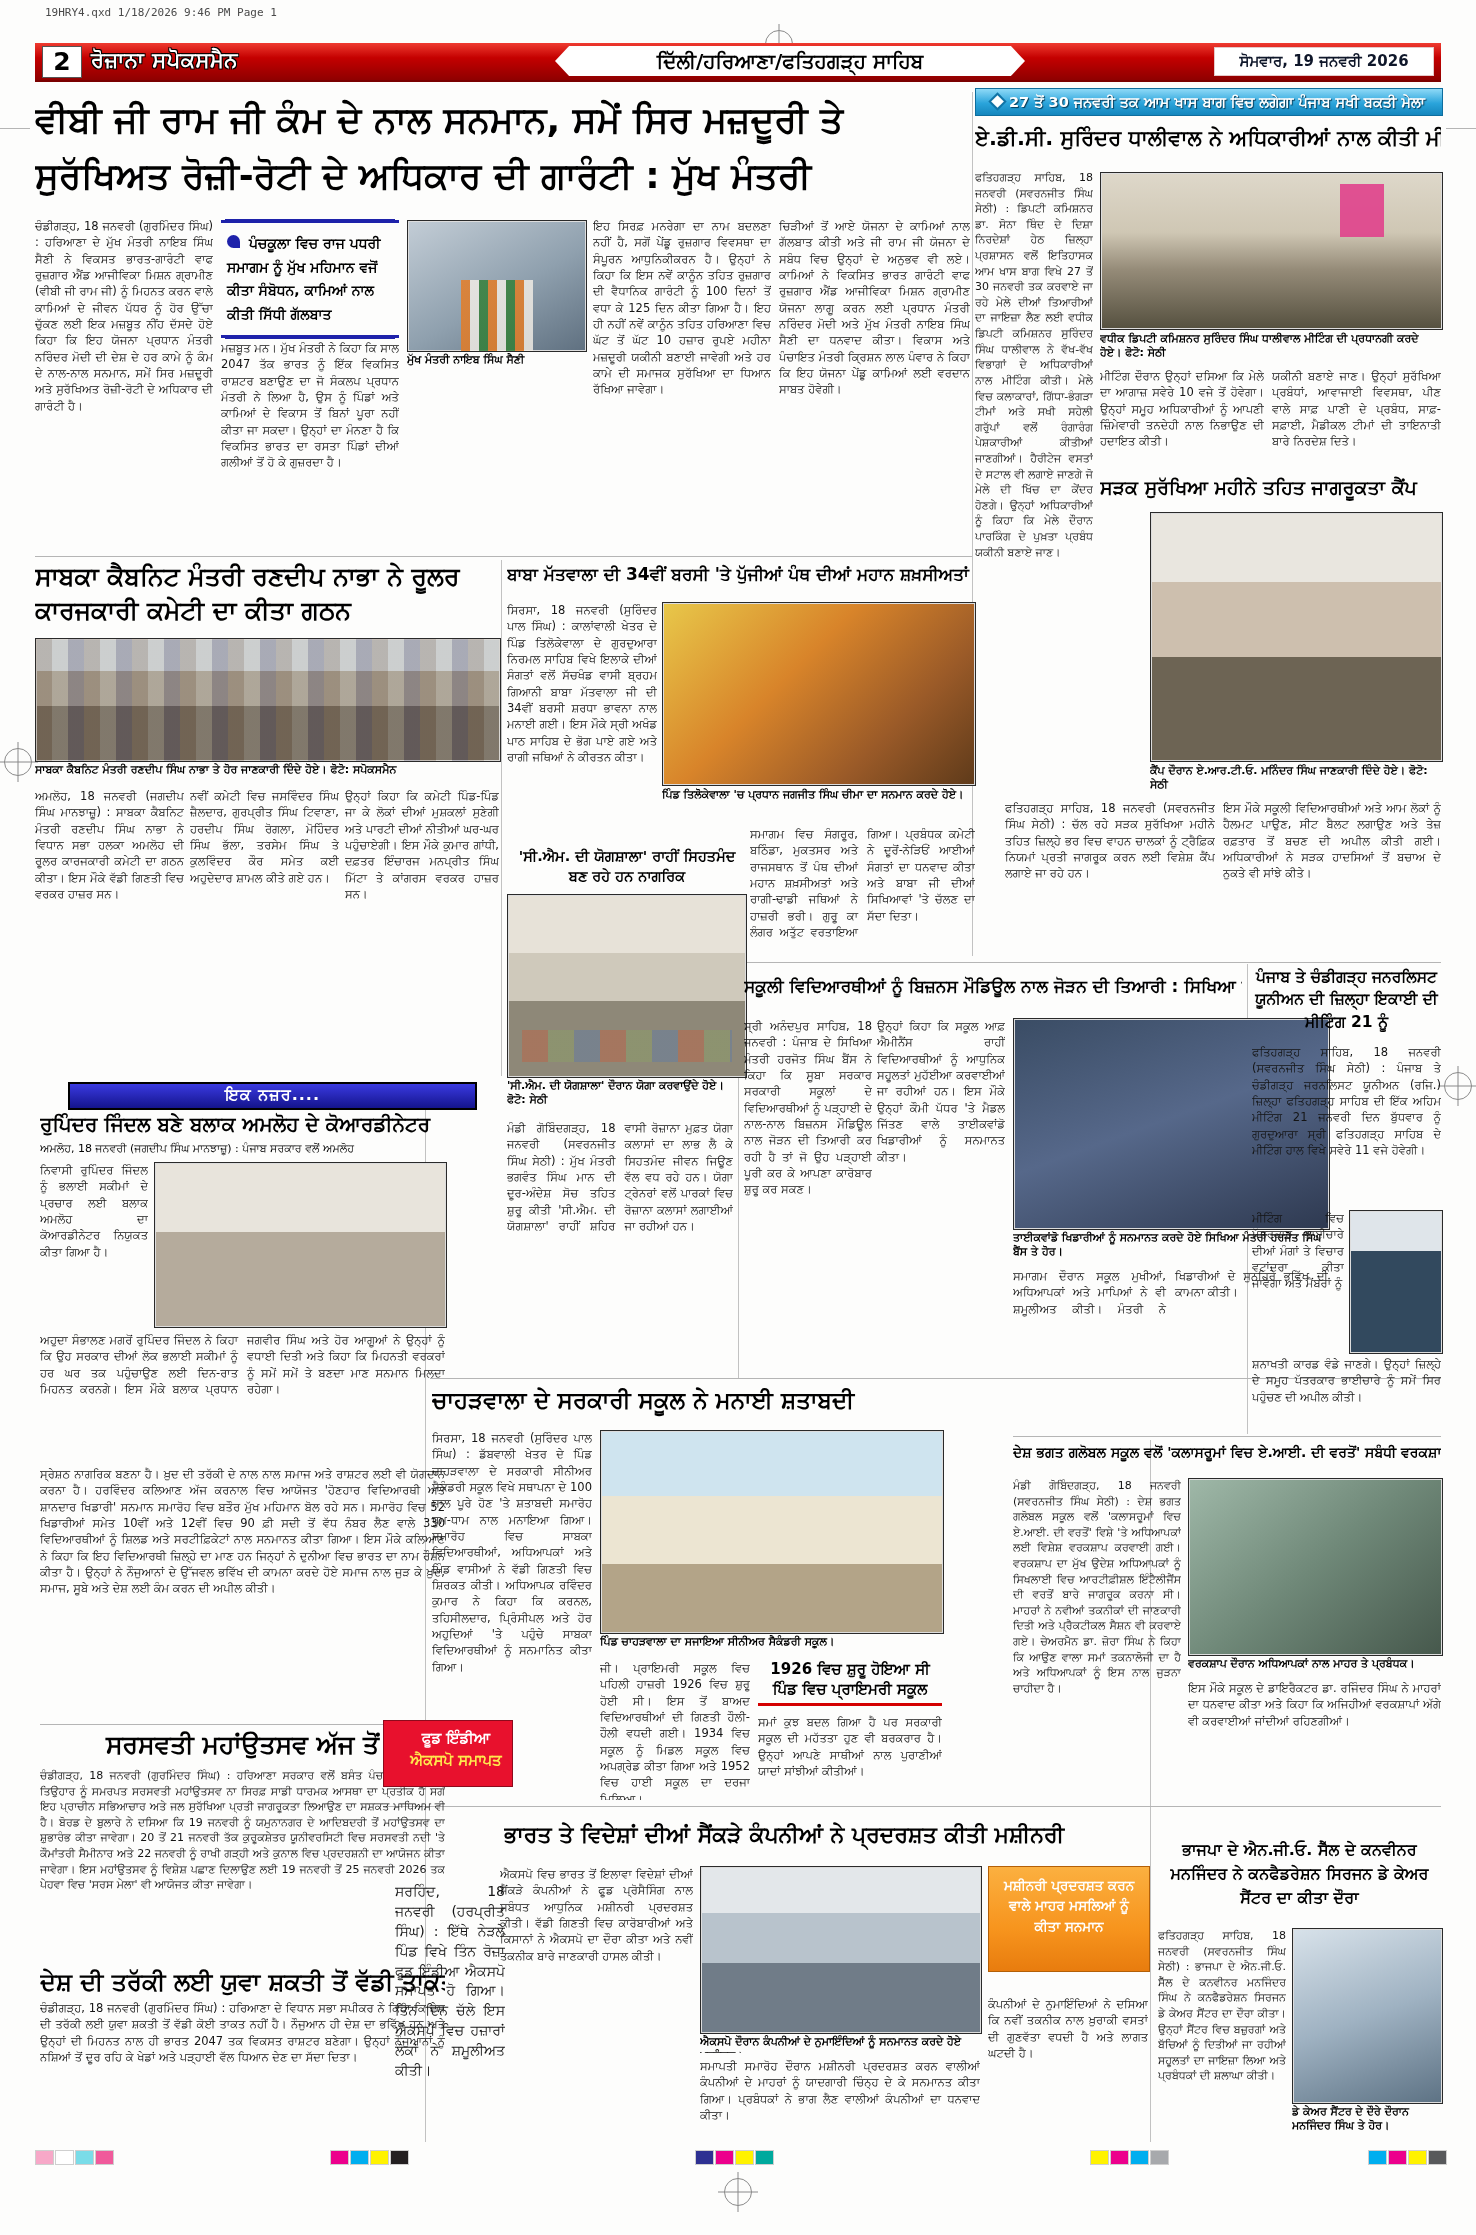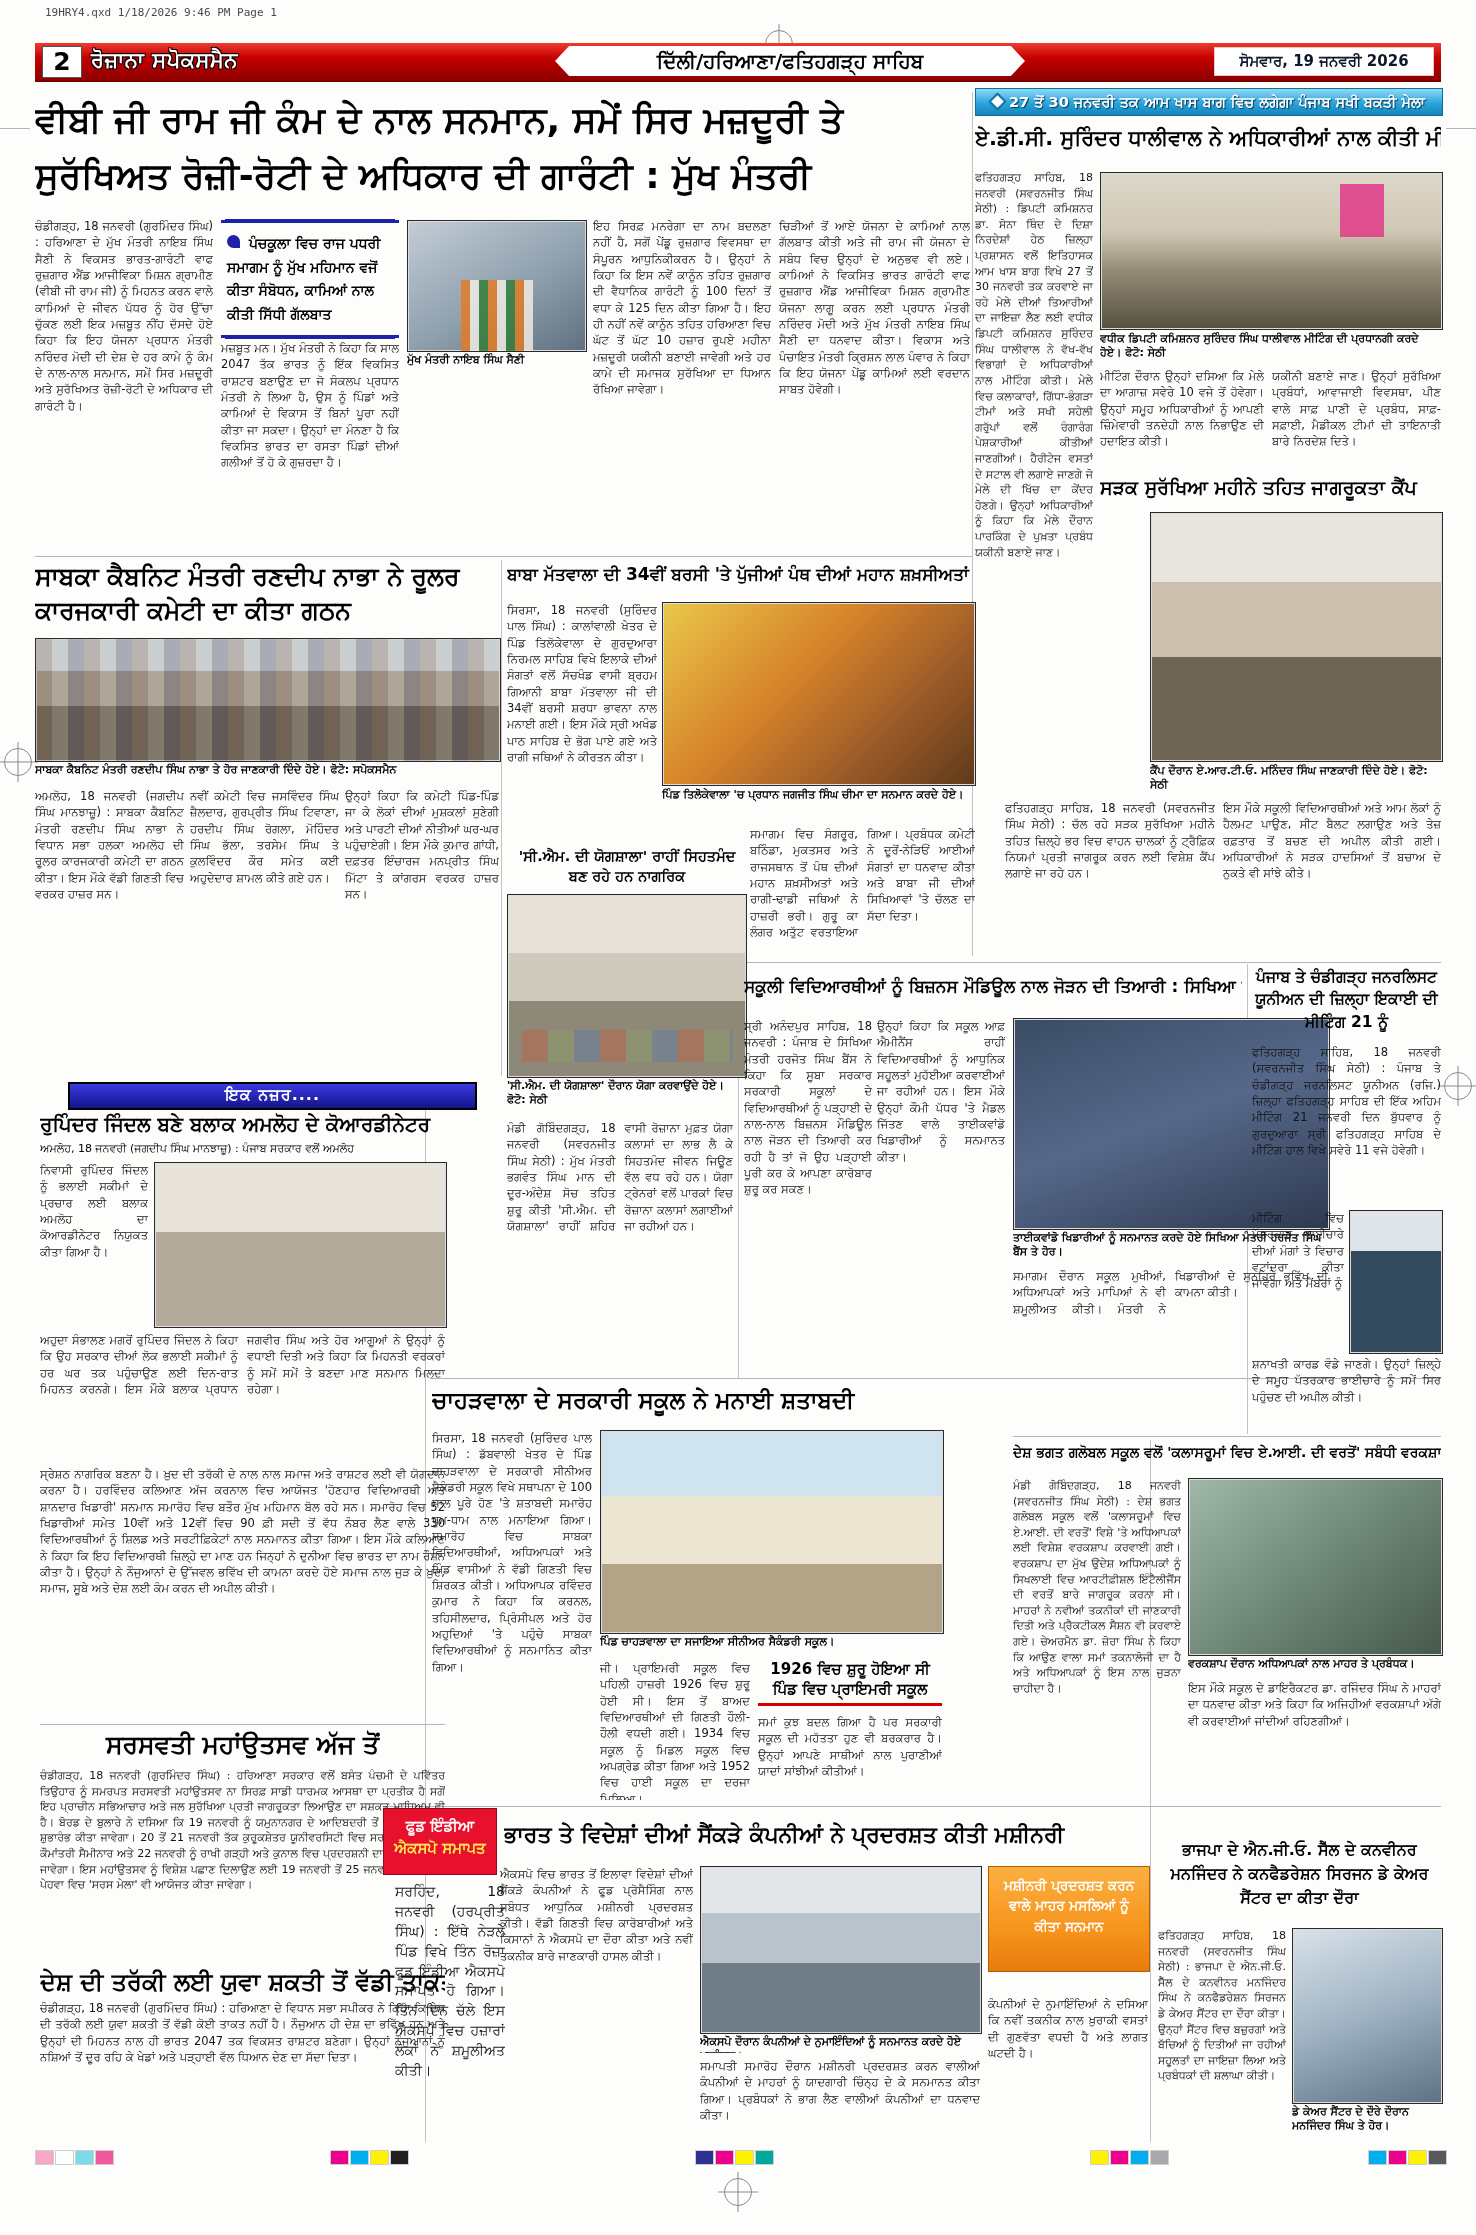--- a/index.html
+++ b/index.html
@@ -172,21 +172,21 @@
   <div class="abs bt" style="left:600px;top:1660px;width:150px;height:140px;">ਜੀ। ਪ੍ਰਾਇਮਰੀ ਸਕੂਲ ਵਿਚ ਪਹਿਲੀ ਹਾਜ਼ਰੀ 1926 ਵਿਚ ਸ਼ੁਰੂ ਹੋਈ ਸੀ। ਇਸ ਤੋਂ ਬਾਅਦ ਵਿਦਿਆਰਥੀਆਂ ਦੀ ਗਿਣਤੀ ਹੌਲੀ-ਹੌਲੀ ਵਧਦੀ ਗਈ। 1934 ਵਿਚ ਸਕੂਲ ਨੂੰ ਮਿਡਲ ਸਕੂਲ ਵਿਚ ਅਪਗ੍ਰੇਡ ਕੀਤਾ ਗਿਆ ਅਤੇ 1952 ਵਿਚ ਹਾਈ ਸਕੂਲ ਦਾ ਦਰਜਾ ਮਿਲਿਆ।</div>
   <div class="abs bt" style="left:758px;top:1714px;width:184px;height:86px;">ਸਮਾਂ ਕੁਝ ਬਦਲ ਗਿਆ ਹੈ ਪਰ ਸਰਕਾਰੀ ਸਕੂਲ ਦੀ ਮਹੱਤਤਾ ਹੁਣ ਵੀ ਬਰਕਰਾਰ ਹੈ। ਉਨ੍ਹਾਂ ਆਪਣੇ ਸਾਥੀਆਂ ਨਾਲ ਪੁਰਾਣੀਆਂ ਯਾਦਾਂ ਸਾਂਝੀਆਂ ਕੀਤੀਆਂ।</div>
 
   <div class="hrule" style="left:1013px;top:1436px;width:428px;"></div>
   <div class="abs hl nowrap" style="left:1013px;top:1444px;width:428px;height:24px;font-size:14px;">ਦੇਸ਼ ਭਗਤ ਗਲੋਬਲ ਸਕੂਲ ਵਲੋਂ 'ਕਲਾਸਰੂਮਾਂ ਵਿਚ ਏ.ਆਈ. ਦੀ ਵਰਤੋਂ' ਸਬੰਧੀ ਵਰਕਸ਼ਾਪ</div>
   <div class="abs bt" style="left:1013px;top:1478px;width:168px;height:322px;font-size:11px;">ਮੰਡੀ ਗੋਬਿੰਦਗੜ੍ਹ, 18 ਜਨਵਰੀ (ਸਵਰਨਜੀਤ ਸਿੰਘ ਸੇਠੀ) : ਦੇਸ਼ ਭਗਤ ਗਲੋਬਲ ਸਕੂਲ ਵਲੋਂ 'ਕਲਾਸਰੂਮਾਂ ਵਿਚ ਏ.ਆਈ. ਦੀ ਵਰਤੋਂ' ਵਿਸ਼ੇ 'ਤੇ ਅਧਿਆਪਕਾਂ ਲਈ ਵਿਸ਼ੇਸ਼ ਵਰਕਸ਼ਾਪ ਕਰਵਾਈ ਗਈ। ਵਰਕਸ਼ਾਪ ਦਾ ਮੁੱਖ ਉਦੇਸ਼ ਅਧਿਆਪਕਾਂ ਨੂੰ ਸਿਖਲਾਈ ਵਿਚ ਆਰਟੀਫ਼ੀਸ਼ਲ ਇੰਟੈਲੀਜੈਂਸ ਦੀ ਵਰਤੋਂ ਬਾਰੇ ਜਾਗਰੂਕ ਕਰਨਾ ਸੀ। ਮਾਹਰਾਂ ਨੇ ਨਵੀਆਂ ਤਕਨੀਕਾਂ ਦੀ ਜਾਣਕਾਰੀ ਦਿਤੀ ਅਤੇ ਪ੍ਰੈਕਟੀਕਲ ਸੈਸ਼ਨ ਵੀ ਕਰਵਾਏ ਗਏ। ਚੇਅਰਮੈਨ ਡਾ. ਜ਼ੋਰਾ ਸਿੰਘ ਨੇ ਕਿਹਾ ਕਿ ਆਉਣ ਵਾਲਾ ਸਮਾਂ ਤਕਨਾਲੋਜੀ ਦਾ ਹੈ ਅਤੇ ਅਧਿਆਪਕਾਂ ਨੂੰ ਇਸ ਨਾਲ ਜੁੜਨਾ ਚਾਹੀਦਾ ਹੈ।</div>
   <div class="photo p-ai" style="left:1188px;top:1478px;width:253px;height:176px;"></div>
   <div class="abs caption" style="left:1188px;top:1657px;width:253px;height:18px;">ਵਰਕਸ਼ਾਪ ਦੌਰਾਨ ਅਧਿਆਪਕਾਂ ਨਾਲ ਮਾਹਰ ਤੇ ਪ੍ਰਬੰਧਕ।</div>
   <div class="abs bt" style="left:1188px;top:1680px;width:253px;height:120px;">ਇਸ ਮੌਕੇ ਸਕੂਲ ਦੇ ਡਾਇਰੈਕਟਰ ਡਾ. ਰਜਿੰਦਰ ਸਿੰਘ ਨੇ ਮਾਹਰਾਂ ਦਾ ਧਨਵਾਦ ਕੀਤਾ ਅਤੇ ਕਿਹਾ ਕਿ ਅਜਿਹੀਆਂ ਵਰਕਸ਼ਾਪਾਂ ਅੱਗੇ ਵੀ ਕਰਵਾਈਆਂ ਜਾਂਦੀਆਂ ਰਹਿਣਗੀਆਂ।</div>
 
-  <div class="abs kicker" style="left:383px;top:1808px;width:112px;height:58px;">
+  <div class="abs kicker" style="left:383px;top:1720px;width:112px;height:58px;padding-left:16px;">
     <div>ਫੂਡ ਇੰਡੀਆ</div>
     <div class="y">ਐਕਸਪੋ ਸਮਾਪਤ</div>
   </div>
   <div class="abs hl nowrap" style="left:504px;top:1822px;width:646px;height:34px;font-size:22px;">ਭਾਰਤ ਤੇ ਵਿਦੇਸ਼ਾਂ ਦੀਆਂ ਸੈਂਕੜੇ ਕੰਪਨੀਆਂ ਨੇ ਪ੍ਰਦਰਸ਼ਤ ਕੀਤੀ ਮਸ਼ੀਨਰੀ</div>
   <div class="abs bt" style="left:363px;top:1882px;width:110px;height:258px;font-size:14px;margin-left:32px;">ਸਰਹਿੰਦ, 18 ਜਨਵਰੀ (ਹਰਪ੍ਰੀਤ ਸਿੰਘ) : ਇੱਥੇ ਨੇੜਲੇ ਪਿੰਡ ਵਿਖੇ ਤਿੰਨ ਰੋਜ਼ਾ ਫੂਡ ਇੰਡੀਆ ਐਕਸਪੋ ਸਮਾਪਤ ਹੋ ਗਿਆ। ਤਿੰਨ ਦਿਨ ਚੱਲੇ ਇਸ ਐਕਸਪੋ ਵਿਚ ਹਜ਼ਾਰਾਂ ਲੋਕਾਂ ਨੇ ਸ਼ਮੂਲੀਅਤ ਕੀਤੀ।</div>
   <div class="abs bt" style="left:500px;top:1866px;width:193px;height:274px;">ਐਕਸਪੋ ਵਿਚ ਭਾਰਤ ਤੋਂ ਇਲਾਵਾ ਵਿਦੇਸ਼ਾਂ ਦੀਆਂ ਸੈਂਕੜੇ ਕੰਪਨੀਆਂ ਨੇ ਫੂਡ ਪ੍ਰੋਸੈਸਿੰਗ ਨਾਲ ਸਬੰਧਤ ਆਧੁਨਿਕ ਮਸ਼ੀਨਰੀ ਪ੍ਰਦਰਸ਼ਤ ਕੀਤੀ। ਵੱਡੀ ਗਿਣਤੀ ਵਿਚ ਕਾਰੋਬਾਰੀਆਂ ਅਤੇ ਕਿਸਾਨਾਂ ਨੇ ਐਕਸਪੋ ਦਾ ਦੌਰਾ ਕੀਤਾ ਅਤੇ ਨਵੀਂ ਤਕਨੀਕ ਬਾਰੇ ਜਾਣਕਾਰੀ ਹਾਸਲ ਕੀਤੀ।</div>
   <div class="photo p-expo" style="left:700px;top:1866px;width:280px;height:166px;"></div>
   <div class="abs caption" style="left:700px;top:2035px;width:280px;height:18px;">ਐਕਸਪੋ ਦੌਰਾਨ ਕੰਪਨੀਆਂ ਦੇ ਨੁਮਾਇੰਦਿਆਂ ਨੂੰ ਸਨਮਾਨਤ ਕਰਦੇ ਹੋਏ ਪ੍ਰਬੰਧਕ।</div>
   <div class="abs bt" style="left:700px;top:2058px;width:280px;height:82px;">ਸਮਾਪਤੀ ਸਮਾਰੋਹ ਦੌਰਾਨ ਮਸ਼ੀਨਰੀ ਪ੍ਰਦਰਸ਼ਤ ਕਰਨ ਵਾਲੀਆਂ ਕੰਪਨੀਆਂ ਦੇ ਮਾਹਰਾਂ ਨੂੰ ਯਾਦਗਾਰੀ ਚਿੰਨ੍ਹ ਦੇ ਕੇ ਸਨਮਾਨਤ ਕੀਤਾ ਗਿਆ। ਪ੍ਰਬੰਧਕਾਂ ਨੇ ਭਾਗ ਲੈਣ ਵਾਲੀਆਂ ਕੰਪਨੀਆਂ ਦਾ ਧਨਵਾਦ ਕੀਤਾ।</div>
   <div class="abs sidebox" style="left:988px;top:1866px;width:148px;height:88px;">ਮਸ਼ੀਨਰੀ ਪ੍ਰਦਰਸ਼ਤ ਕਰਨ ਵਾਲੇ ਮਾਹਰ ਮਸਲਿਆਂ ਨੂੰ ਕੀਤਾ ਸਨਮਾਨ</div>

